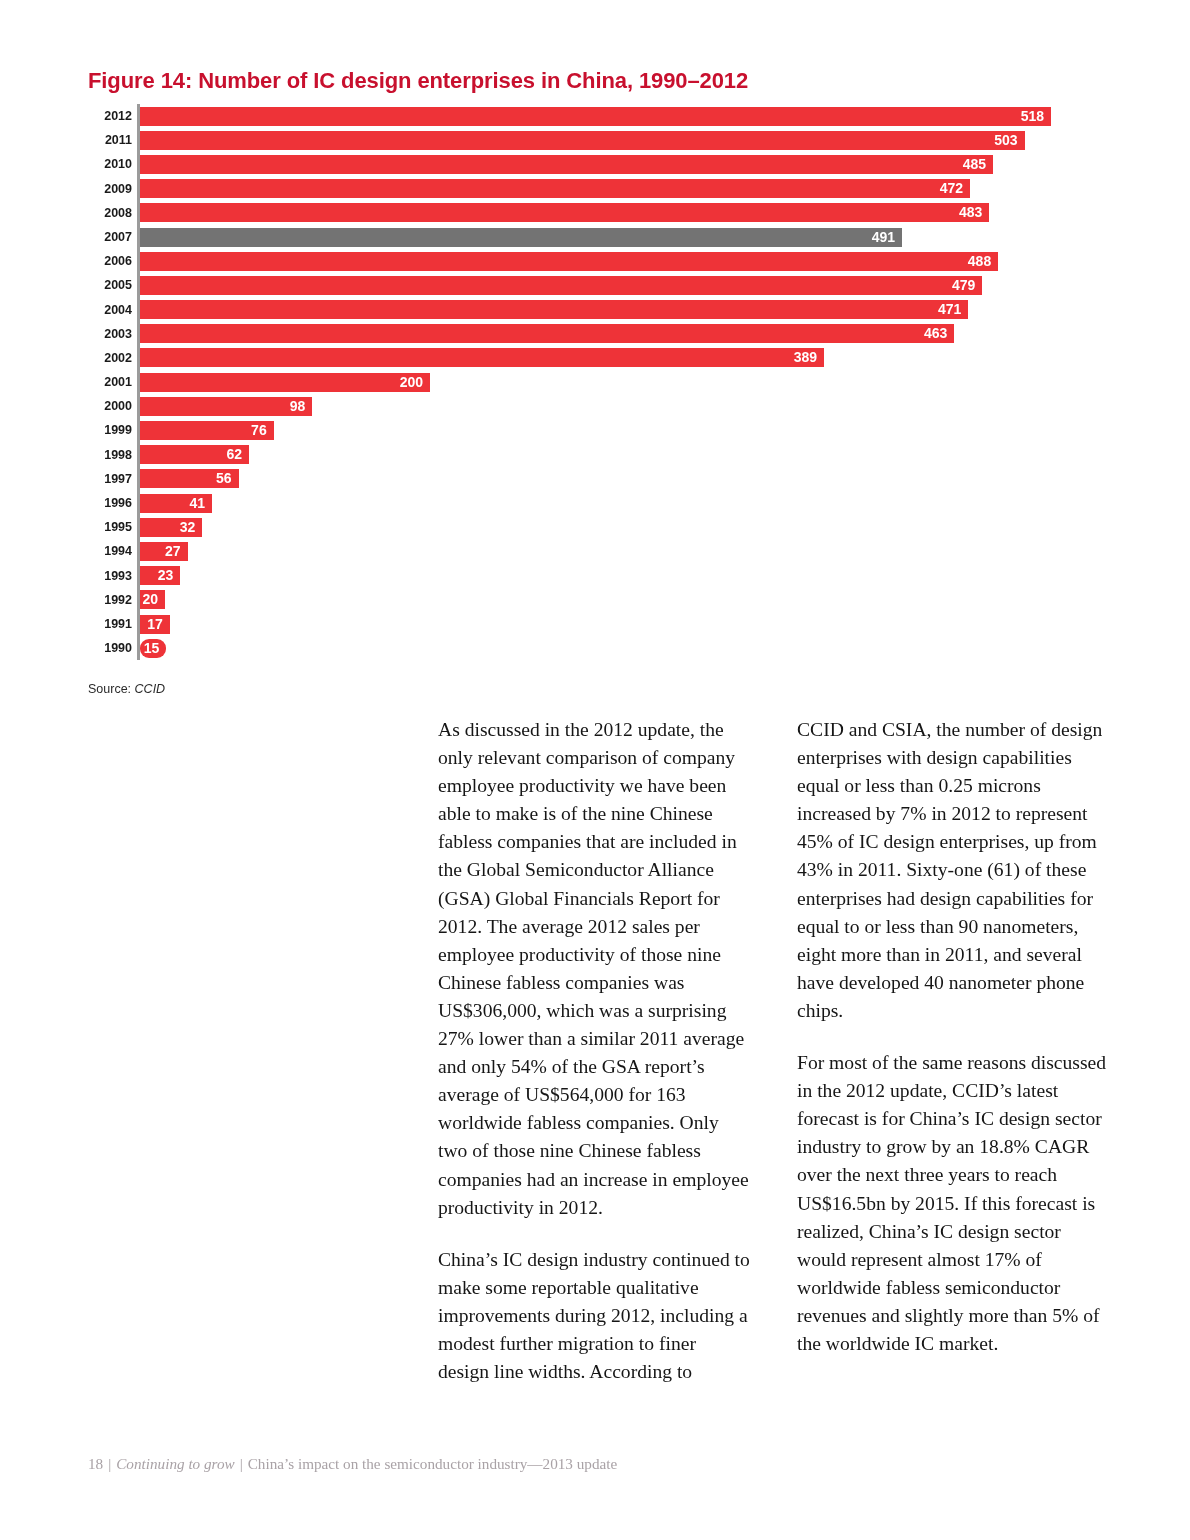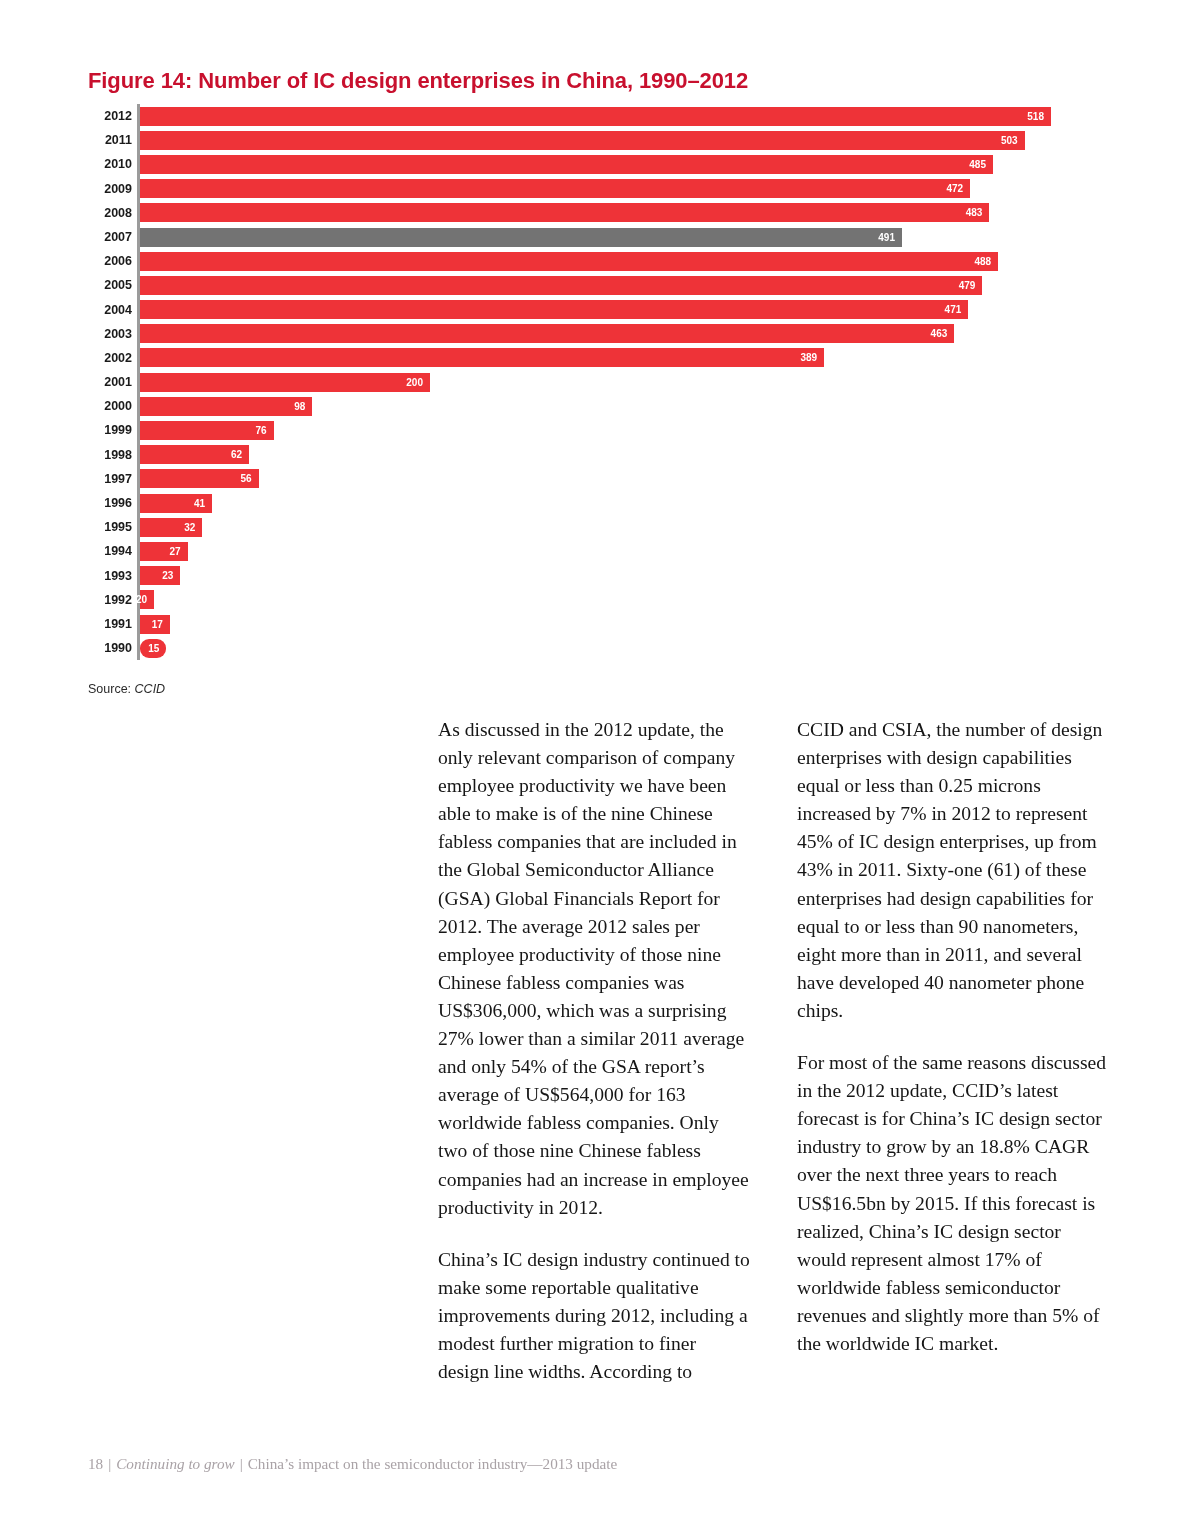--- a/index.html
+++ b/index.html
@@ -79,21 +79,21 @@
     position: relative;
   }
   .bar-value {
     position: absolute;
     right: 7px;
     top: 0;
     height: 19px;
     line-height: 19px;
     font-family: "Liberation Sans", sans-serif;
     font-weight: bold;
-    font-size: 10px;
+    font-size: 14px;
     color: #ffffff;
     white-space: nowrap;
   }
 
   
   .source {
     position: absolute;
     left: 88px;
     top: 682px;
     font-family: "Liberation Sans", sans-serif;
@@ -266,21 +266,21 @@
           <div class="bar-year">1998</div>
           <div class="bar-wrap">
             <div class="bar" style="width: 109px; background: rgb(238, 51, 56);">
               <div class="bar-value">62</div>
             </div>
           </div>
         </div>
         <div class="bar-row">
           <div class="bar-year">1997</div>
           <div class="bar-wrap">
-            <div class="bar" style="width: 98.5px; background: rgb(238, 51, 56); padding-left: 20px;">
+            <div class="bar" style="width: 98.5px; background: rgb(238, 51, 56);">
               <div class="bar-value">56</div>
             </div>
           </div>
         </div>
         <div class="bar-row">
           <div class="bar-year">1996</div>
           <div class="bar-wrap">
             <div class="bar" style="width: 72.1px; background: rgb(238, 51, 56);">
               <div class="bar-value">41</div>
             </div>
@@ -306,21 +306,21 @@
           <div class="bar-year">1993</div>
           <div class="bar-wrap">
             <div class="bar" style="width: 40.4px; background: rgb(238, 51, 56);">
               <div class="bar-value">23</div>
             </div>
           </div>
         </div>
         <div class="bar-row">
           <div class="bar-year">1992</div>
           <div class="bar-wrap">
-            <div class="bar" style="width: 14px; background: rgb(238, 51, 56);">
+            <div class="bar" style="width: 25px; background: rgb(238, 51, 56);">
               <div class="bar-value">20</div>
             </div>
           </div>
         </div>
         <div class="bar-row">
           <div class="bar-year">1991</div>
           <div class="bar-wrap">
             <div class="bar" style="width: 29.9px; background: rgb(238, 51, 56);">
               <div class="bar-value">17</div>
             </div>

